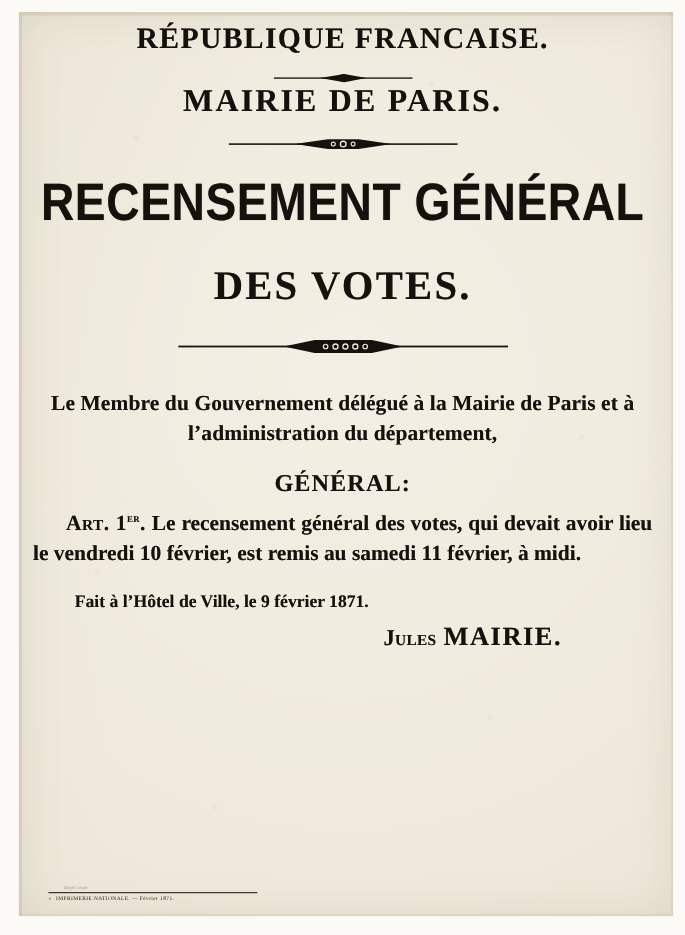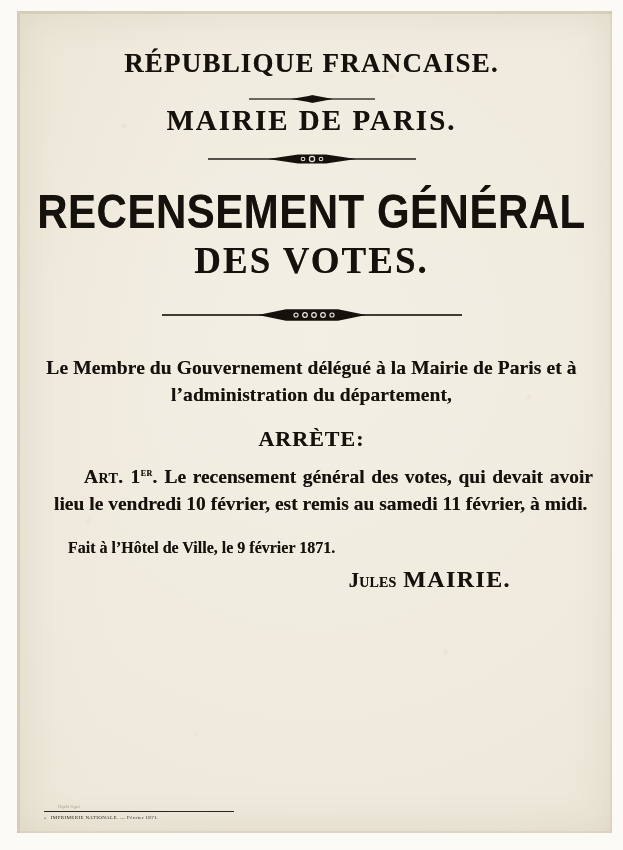--- a/index.html
+++ b/index.html
@@ -71,21 +71,21 @@
   }
 
   
   .ink {
     color: #15110c;
     text-shadow: 0 0 0.6px rgba(30, 24, 16, 0.55);
   }
 
   
   .line-republique {
-    margin-top: 50px;
+    margin-top: 22px;
     font-size: 27px;
     font-weight: 700;
     letter-spacing: 1.2px;
     line-height: 1;
   }
 
   .line-mairie {
     margin-top: 0;
     font-size: 29px;
     font-weight: 700;
@@ -102,21 +102,21 @@
     margin-top: 22px;
     transform: scaleY(1.14);
     transform-origin: center top;
   }
 
   .title-sub {
     font-size: 37px;
     font-weight: 700;
     letter-spacing: 2px;
     line-height: 1;
-    margin-top: 12px;
+    margin-top: 40px;
   }
 
   
   .ornament {
     display: block;
     margin: 0 auto;
   }
   .orn-1 { margin-top: 15px; }
   .orn-2 { margin-top: 17px; }
   .orn-3 { margin-top: 28px; }
@@ -151,21 +151,20 @@
   }
 
   .article {
     margin-top: 13px;
     font-size: 19.5px;
     font-weight: 700;
     line-height: 1.38;
     text-align: justify;
     text-align-last: left;
     padding: 0 4px;
-    margin-left: 24px;
   }
   .article-1 { margin-top: 14px; }
   .article-2 { margin-top: 17px; }
 
   .art-label {
     font-variant: small-caps;
     letter-spacing: 0.4px;
   }
   .art-label sup {
     font-size: 0.58em;
@@ -280,21 +279,21 @@
       <circle cx="134" cy="8" r="1.5" fill="#15110c"></circle>
       <circle cx="143" cy="8" r="1.7" fill="#15110c"></circle>
       <circle cx="152" cy="8" r="1.7" fill="#15110c"></circle>
       <circle cx="161" cy="8" r="1.7" fill="#15110c"></circle>
       <circle cx="170" cy="8" r="1.5" fill="#15110c"></circle>
     </svg>
 
     <p class="block-intro ink">Le Membre du Gouvernement délégué à la Mairie de Paris et à l’administration du département,</p>
 
 
-    <div class="arrete ink">ARRÈTE:</div>
+    <div class="arrete ink">GÉNÉRAL:</div>
 
     <p class="article article-1 ink"><span class="art-indent"></span><span class="art-label"><span>Art. 1</span><sup>er</sup><span>.</span></span> <span>Le recensement général des votes, qui devait avoir lieu le vendredi 10 février, est remis au samedi 11 février, à midi.</span></p>
 
 
     <div class="fait ink">Fait à l’Hôtel de Ville, le 9 février 1871.</div>
 
     <div class="signature ink"><span class="given">Jules</span> <span class="family">MAIRIE.</span></div>
 
     <div class="imprint">
       <div class="imprint-faint">Dépôt légal</div>

